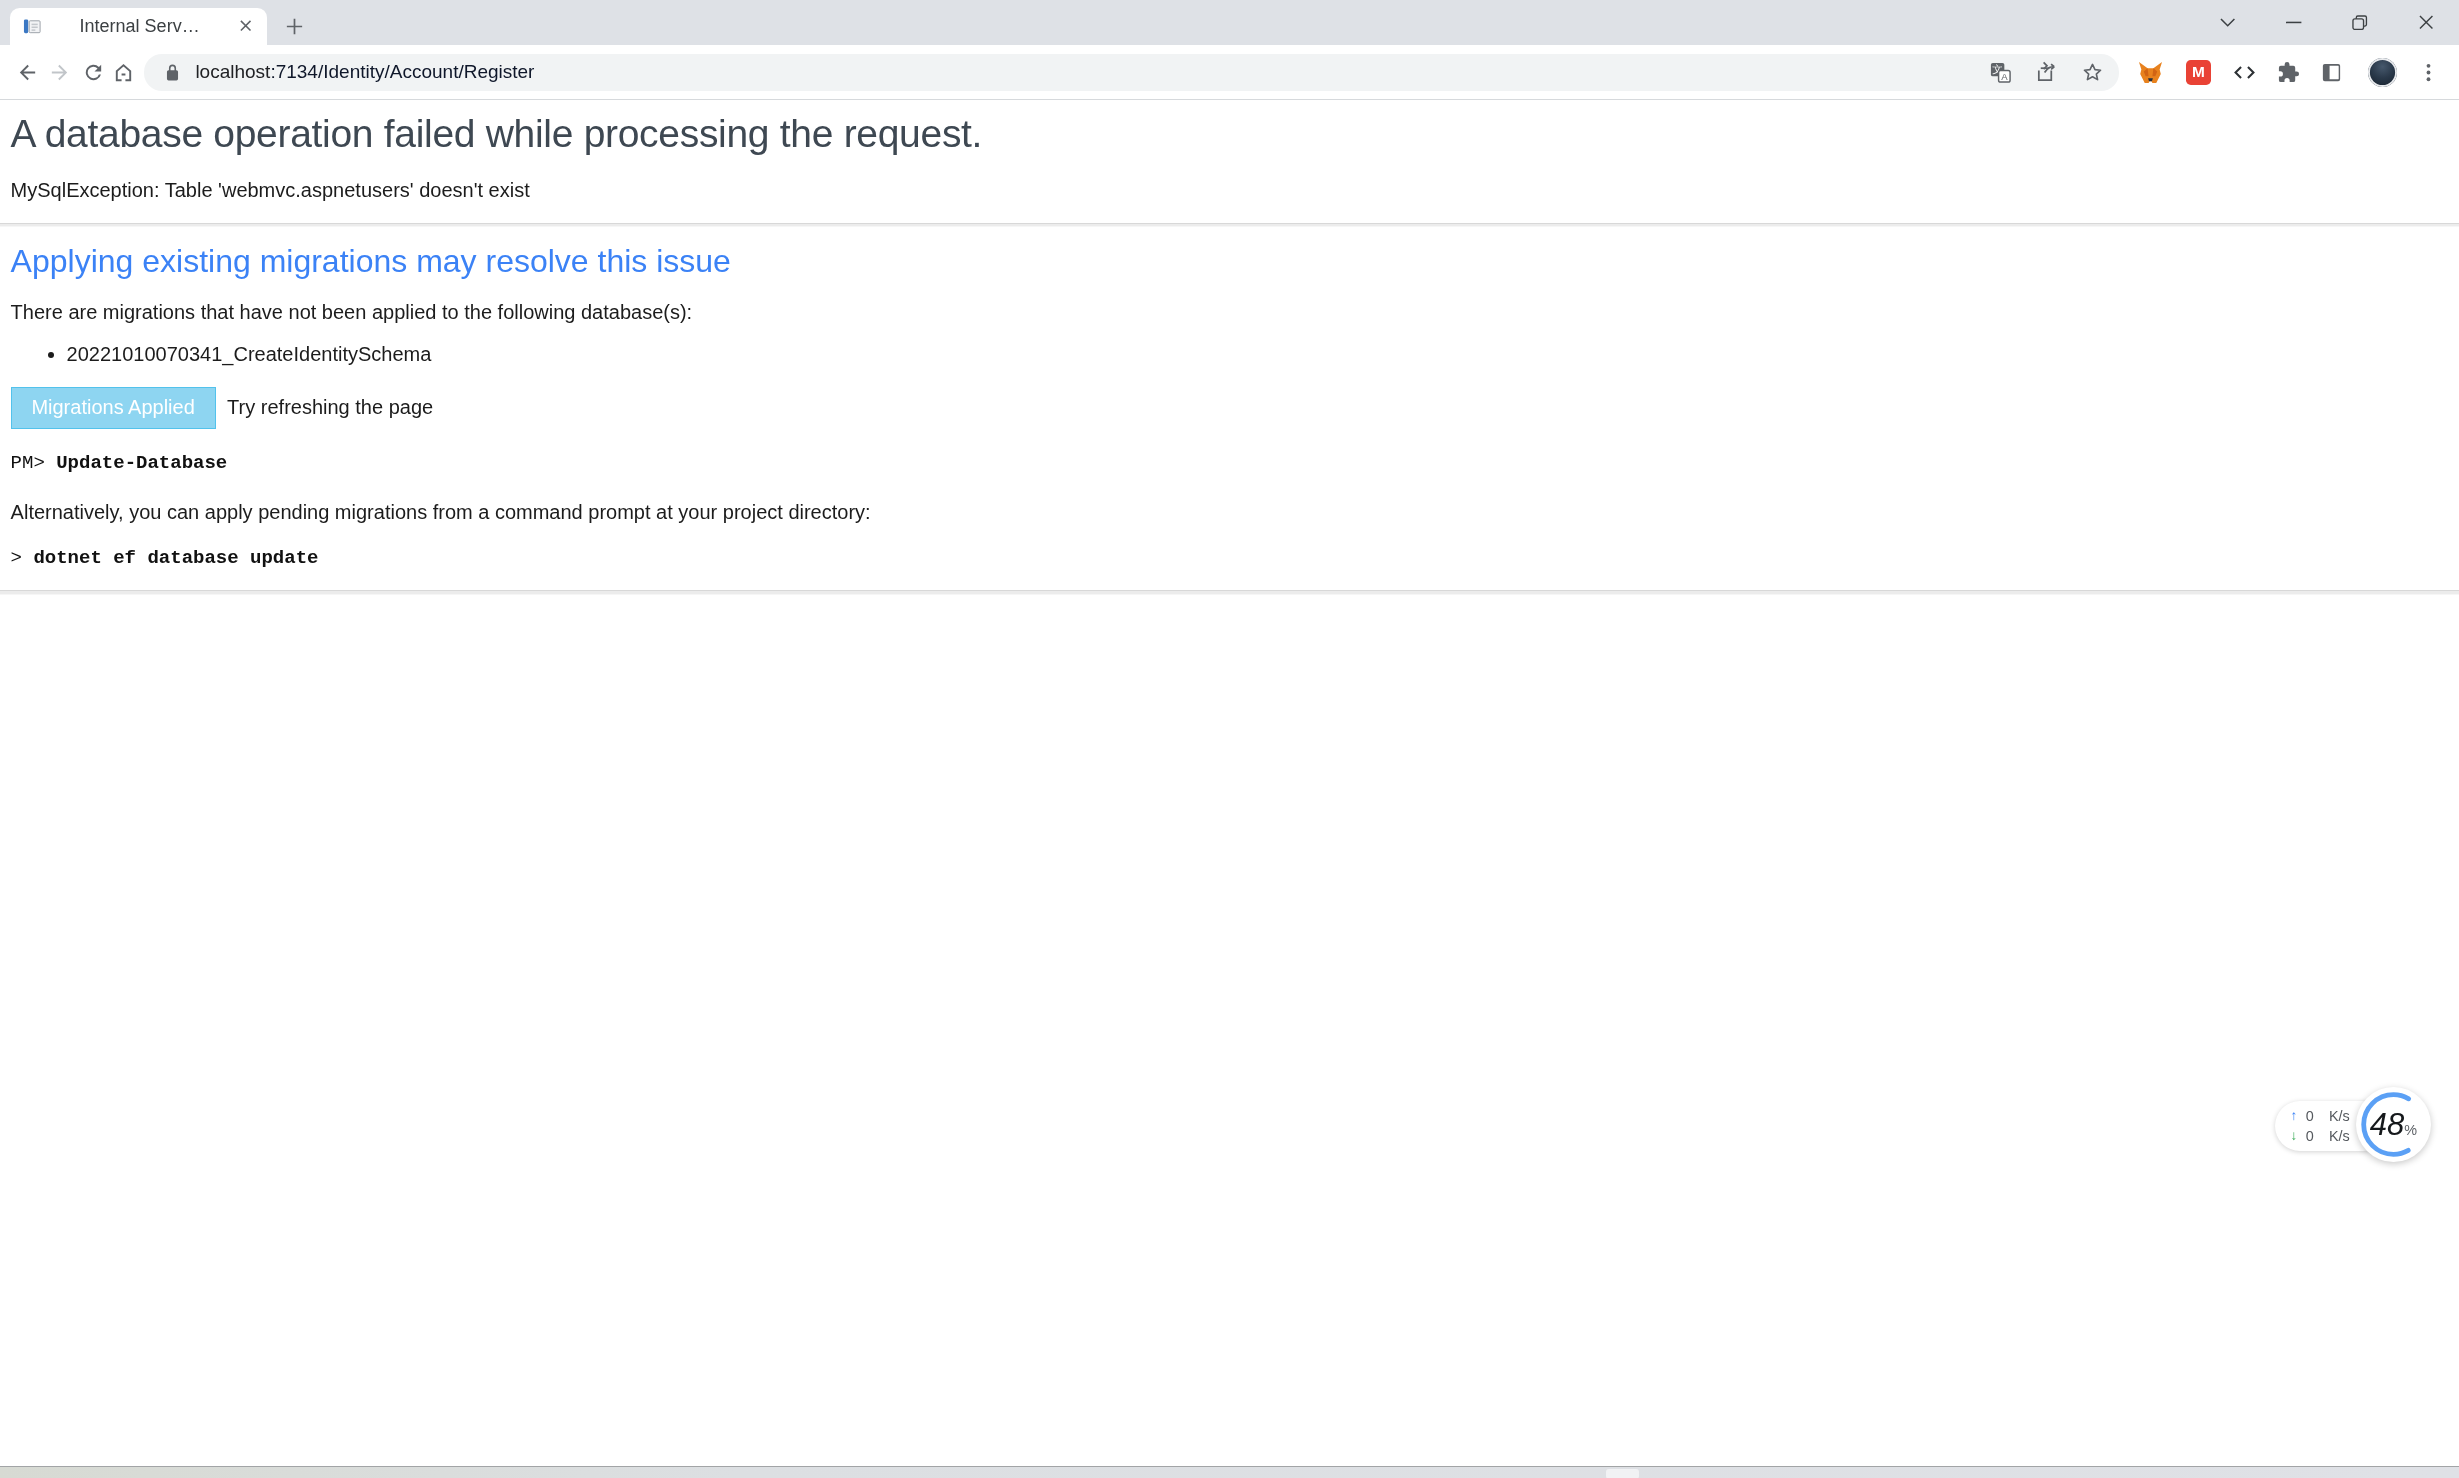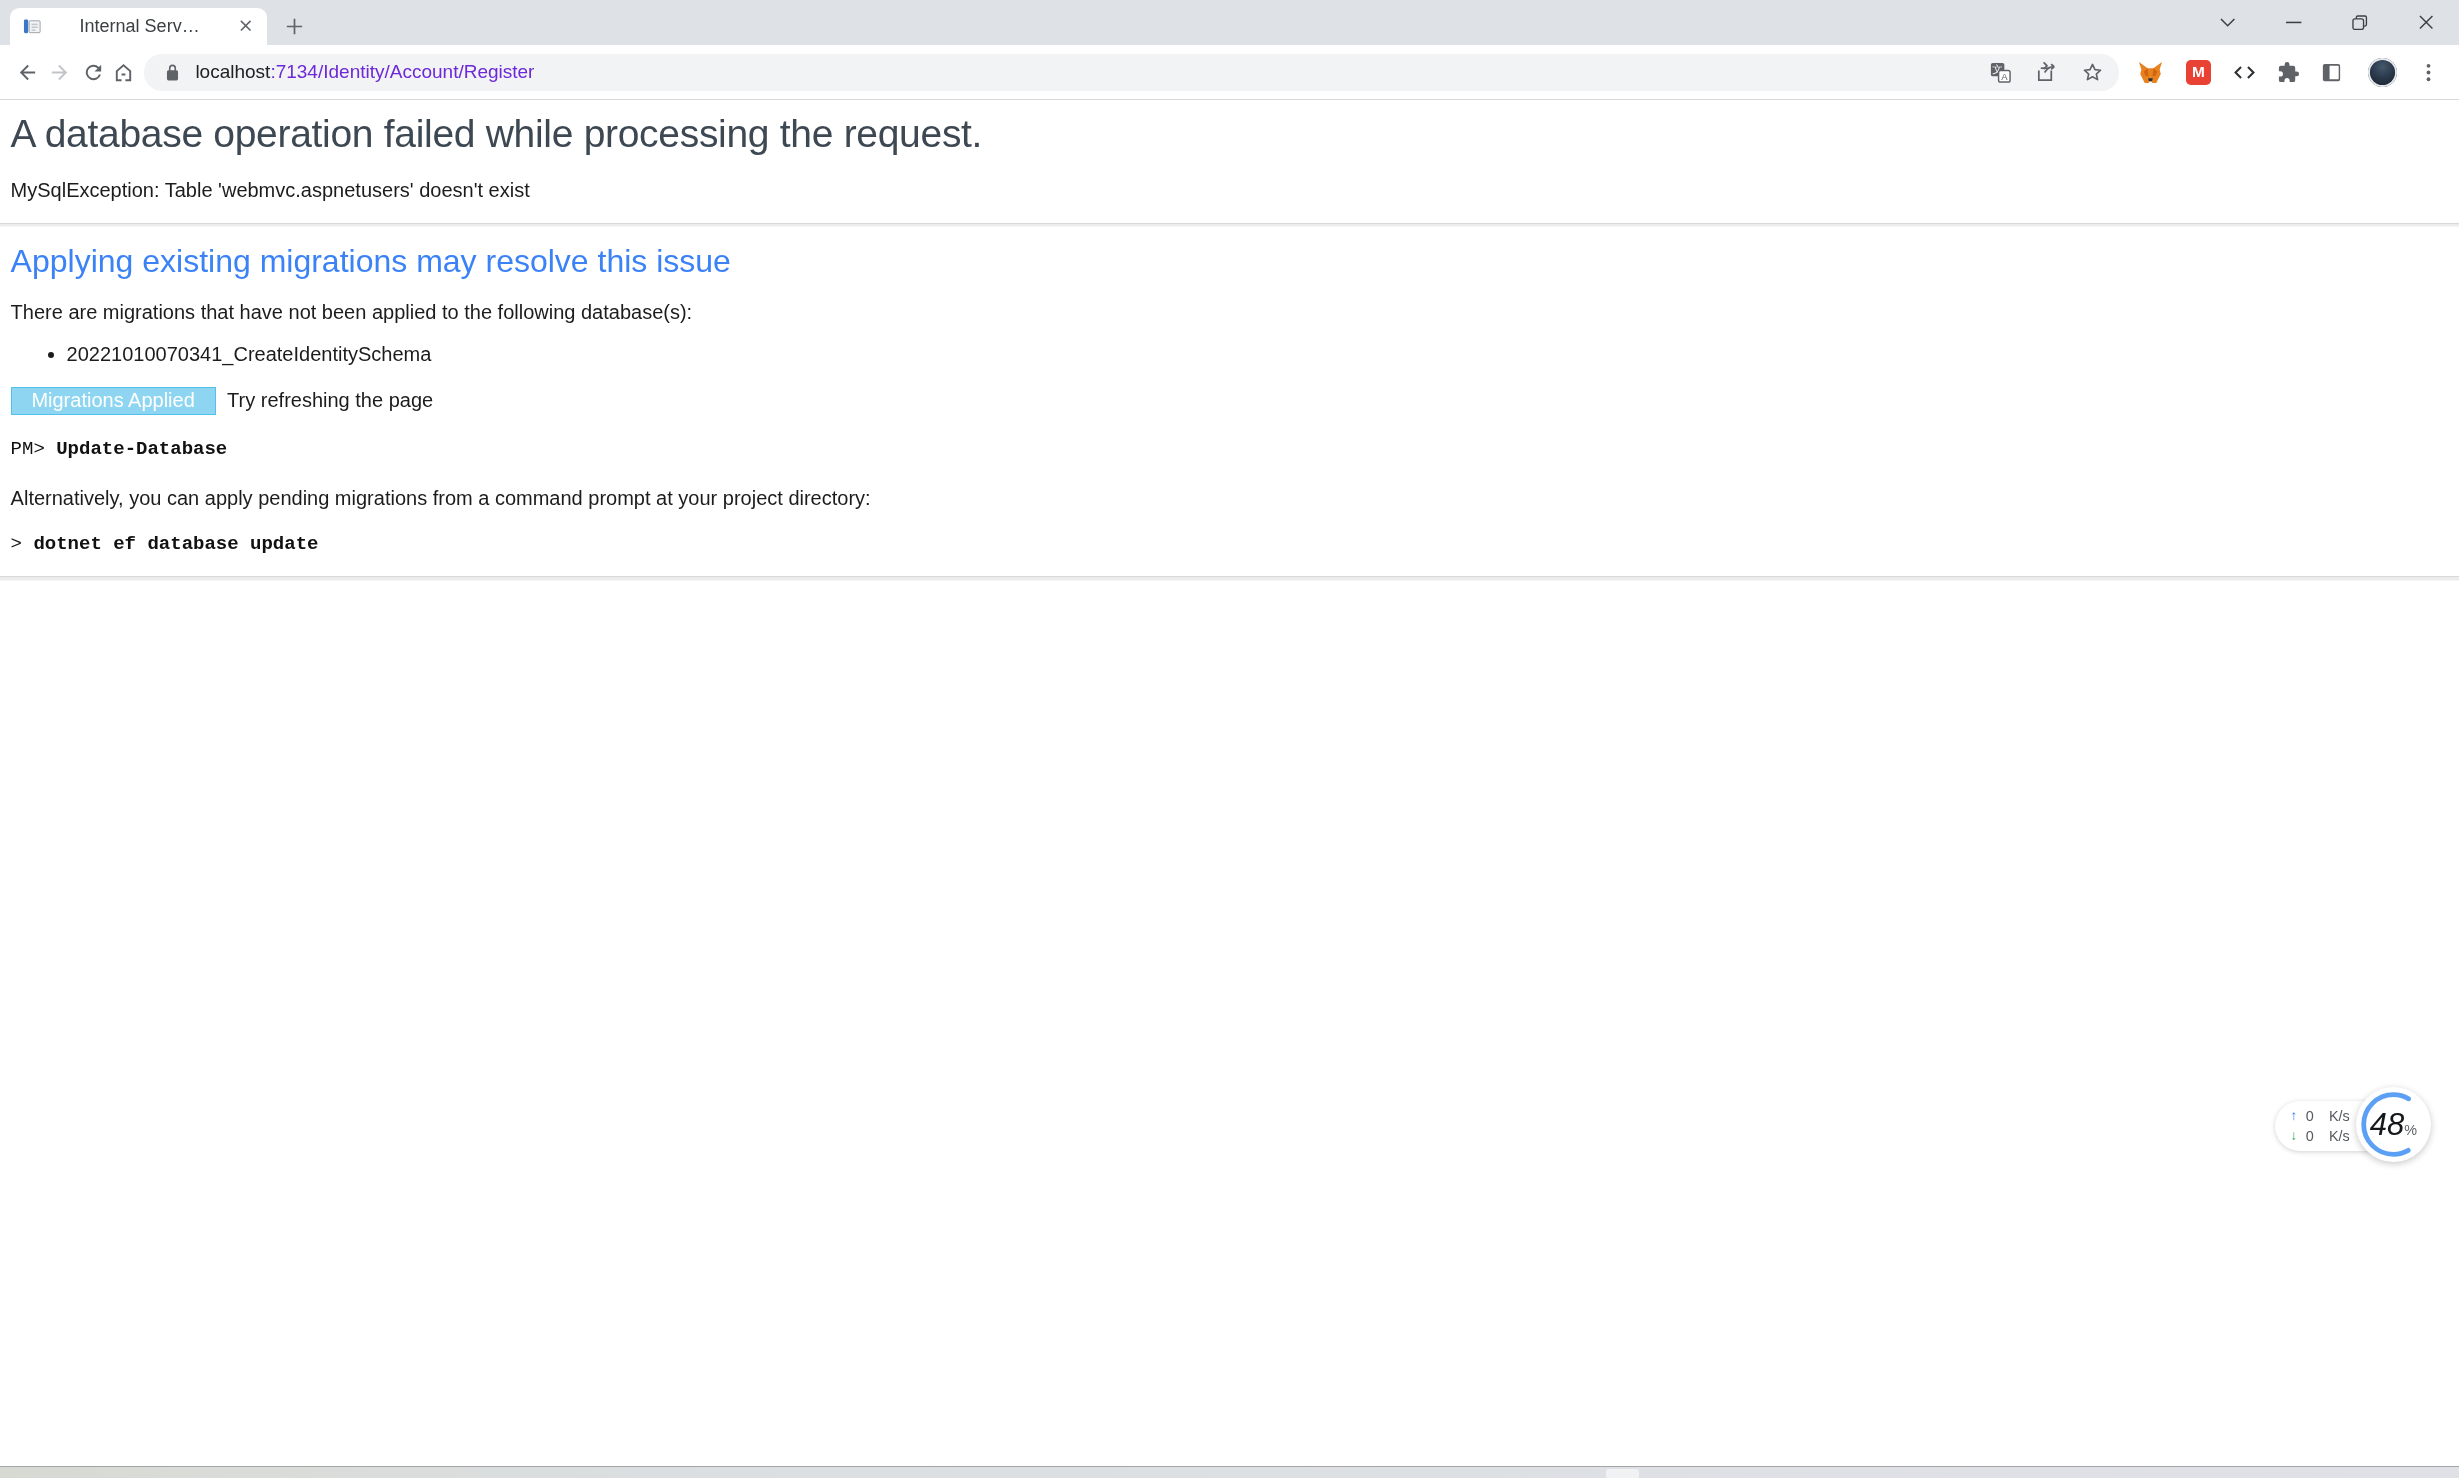--- a/index.html
+++ b/index.html
@@ -23,21 +23,21 @@
   
   .toolbar{position:absolute;left:0;top:45px;width:2459px;height:54px;background:#fff;
            border-bottom:1px solid #d6d9dc;box-sizing:content-box;}
   .tool-btn{position:absolute;top:10.6px;width:33px;height:33px;border-radius:50%;
             display:flex;align-items:center;justify-content:center;cursor:pointer;}
   .omnibox{position:absolute;left:144px;top:8.6px;width:1975px;height:37px;background:#f1f3f4;
            border-radius:18px;display:flex;align-items:center;}
   .omni-lock{margin-left:19px;flex:0 0 auto;display:flex;}
   .omni-url{margin-left:13.4px;font-size:19px;white-space:nowrap;}
   .url-host{color:#202124;}
-  .url-path{color:#6d28d9;}
+  .url-path{color:#0f172a;}
   .omni-actions{position:absolute;right:9.6px;top:0;height:37px;display:flex;align-items:center;gap:13.4px;}
   .omni-act{width:33px;height:33px;display:flex;align-items:center;justify-content:center;cursor:pointer;border-radius:50%;}
   .ext-btn{position:absolute;top:10.6px;width:33px;height:33px;display:flex;align-items:center;justify-content:center;cursor:pointer;border-radius:50%;}
   .gmail-badge{width:25px;height:25px;background:#e94235;border-radius:4.8px;display:flex;align-items:center;justify-content:center;
                color:#fff;font-size:15.4px;font-weight:bold;}
   .avatar{width:29px;height:29px;border-radius:50%;
           background:radial-gradient(circle at 50% 30%,#46586c 0%,#2a394a 45%,#141d28 100%);
           box-shadow:0 0 0 1.9px #e8eaed inset;}
 
   
@@ -45,21 +45,21 @@
   .content h1{font-size:39px;font-weight:300;color:#3e4852;margin:11.5px 0 0;letter-spacing:-0.3px;}
   .content .exception{font-size:20px;margin:23px 0 0;}
   .content hr{border:none;height:2.9px;margin:21px -11.5px 0 -10.6px;
               border-top:1px solid #d8d8d8;border-bottom:1px solid #f6f6f6;background:#ececec;}
   .content h2{font-size:32px;font-weight:300;color:#3b82f6;margin:15.4px 0 0;}
   .content .intro{font-size:20px;margin:21px 0 0;}
   .content h3{font-size:27px;font-weight:300;color:#6d6d6d;margin:25px 0 0;}
   .content ul{margin:19px 0 8px;padding:0 0 0 56px;}
   .content li{font-size:20px;margin:0;}
   .button-row{margin-top:21px;display:flex;align-items:center;}
-  .apply-btn{width:205px;height:28px;background:#8ed5f1;border:1.9px solid #52c2ec;color:#fff;
+  .apply-btn{width:205px;height:42px;background:#8ed5f1;border:1.9px solid #52c2ec;color:#fff;
              font-family:inherit;font-size:20px;cursor:pointer;}
   .refresh-hint{font-size:20px;margin-left:11.5px;}
   .content .para{font-size:20px;margin:27px 0 0;}
   .code{margin:23px 0 0;font-family:"Liberation Mono","DejaVu Sans Mono",monospace;font-size:19px;color:#111;}
   .code .cmd{font-weight:bold;}
 
   
   .net-widget{position:absolute;left:2275px;top:1087px;width:156px;height:77px;}
   .net-pill{position:absolute;left:0;top:14.4px;width:113px;height:50px;background:#fff;border-radius:25px;
             box-shadow:0 1px 5.8px rgba(0,0,0,0.18);display:flex;flex-direction:column;justify-content:center;

